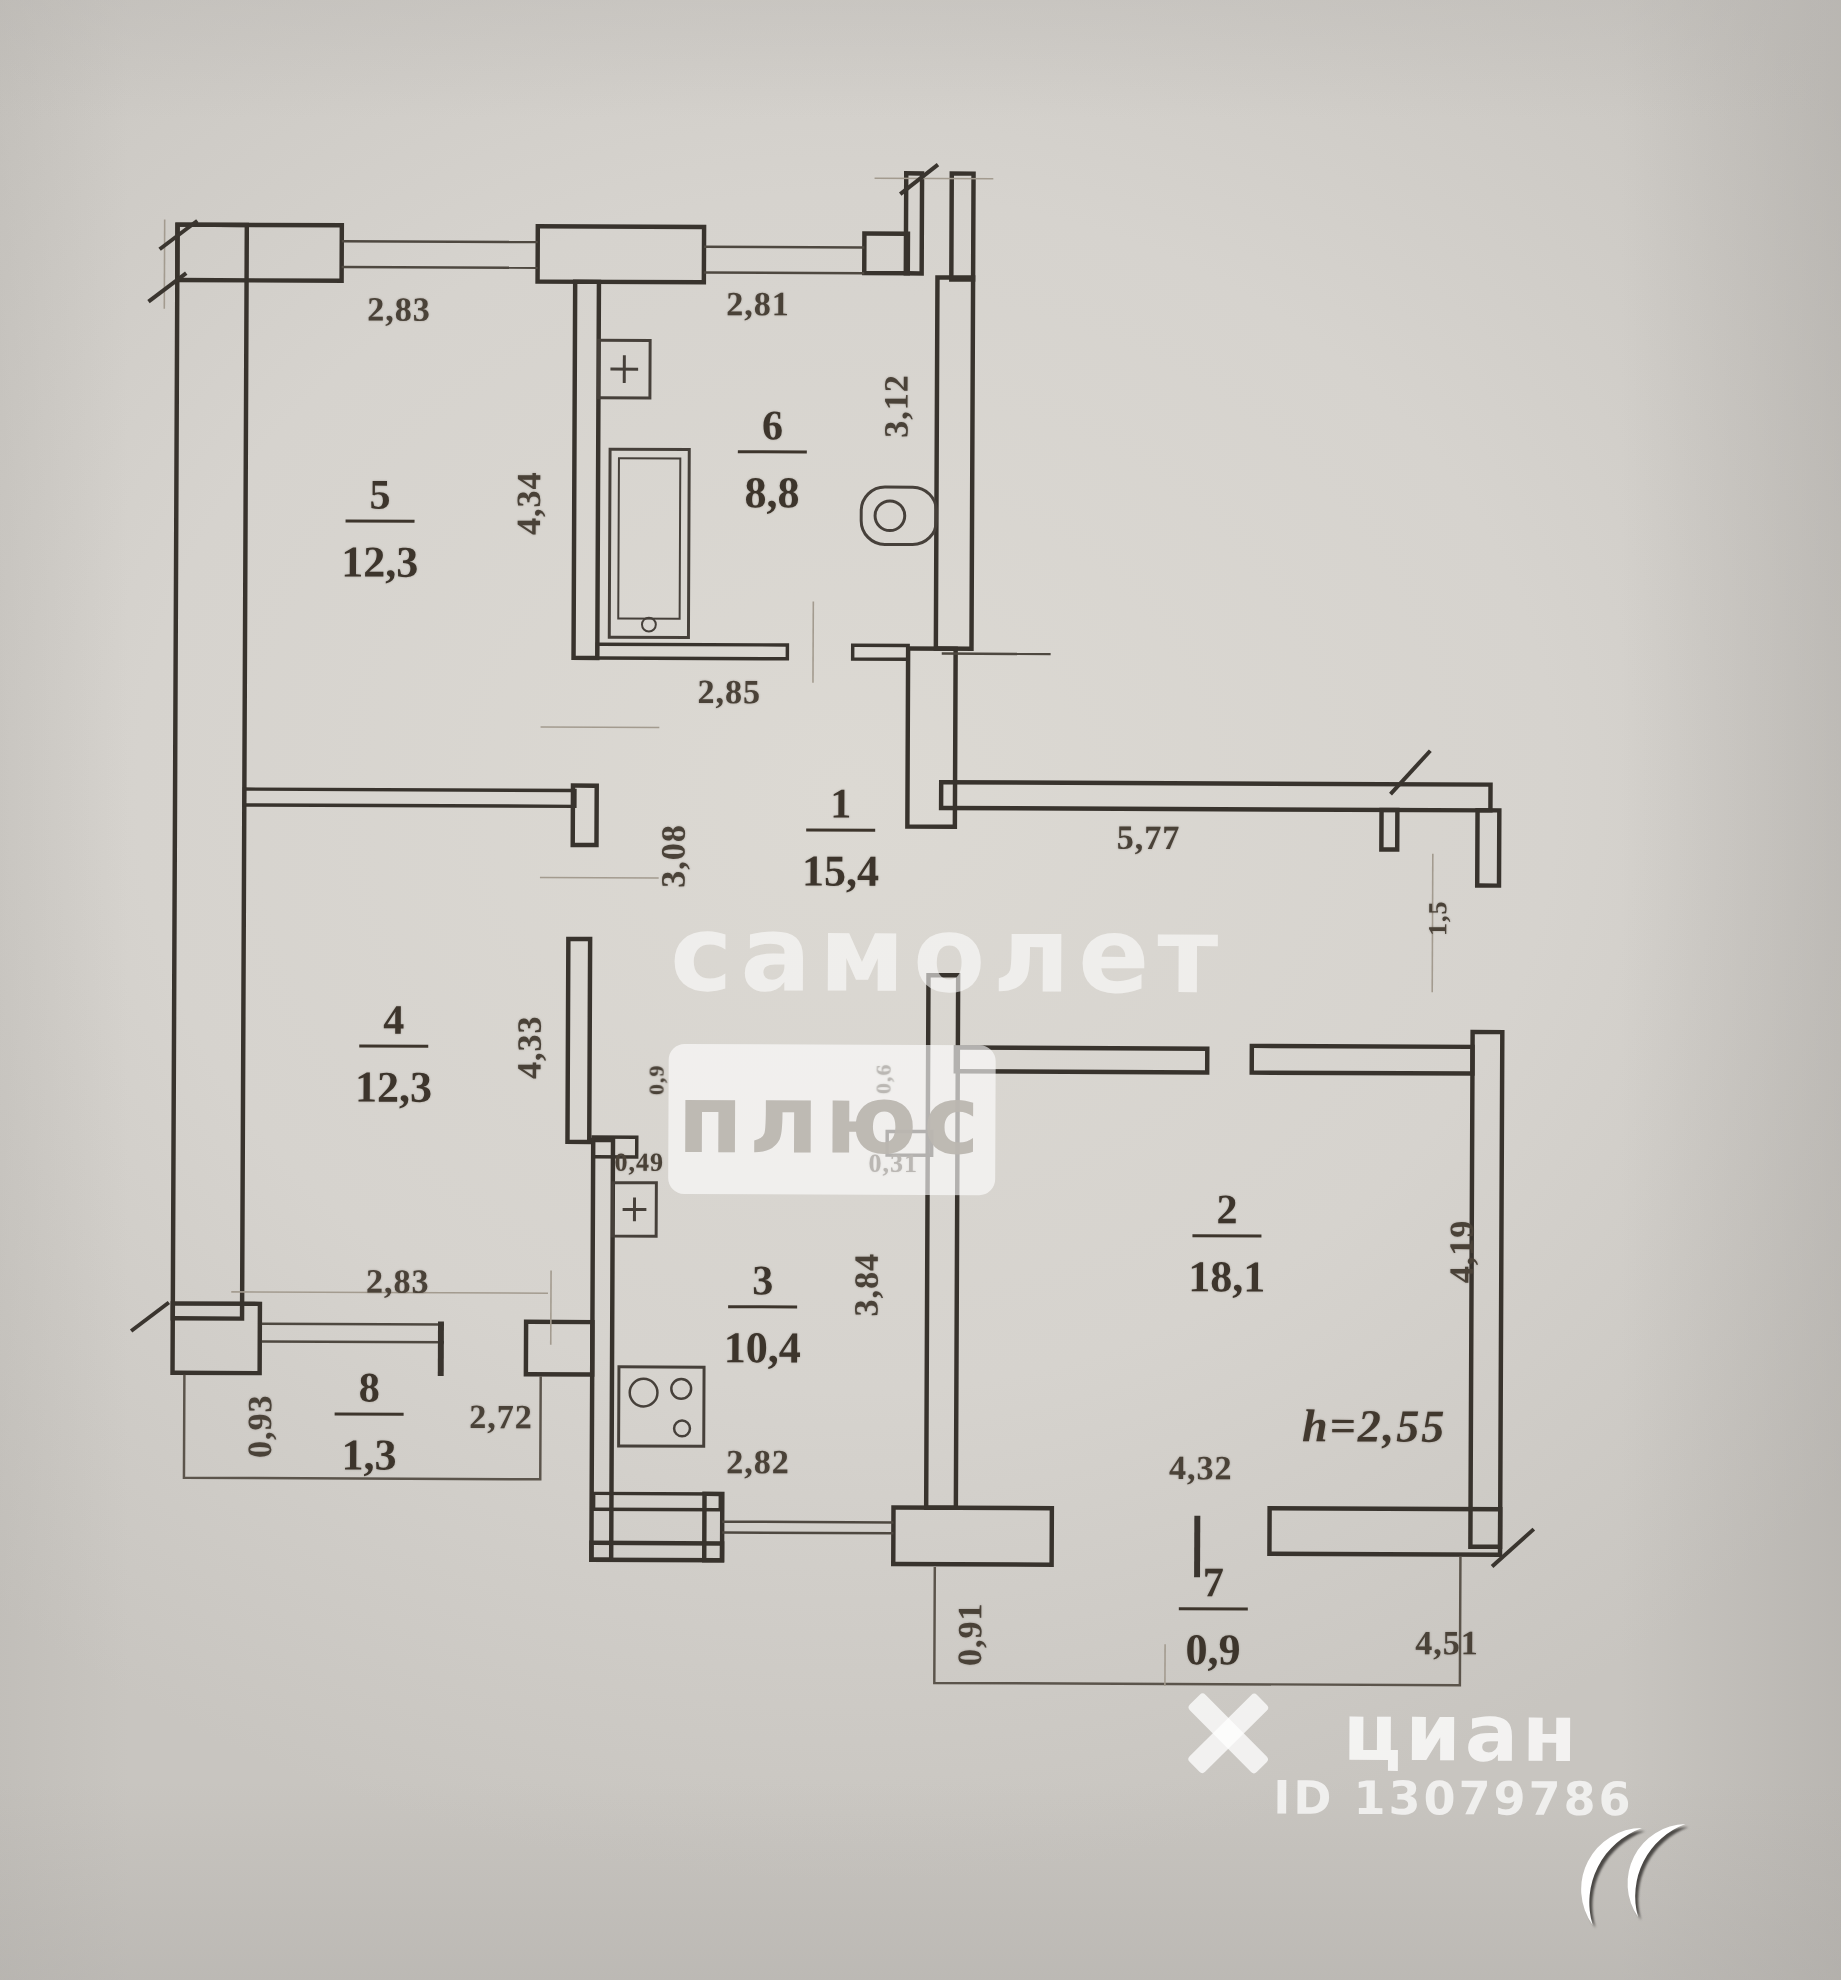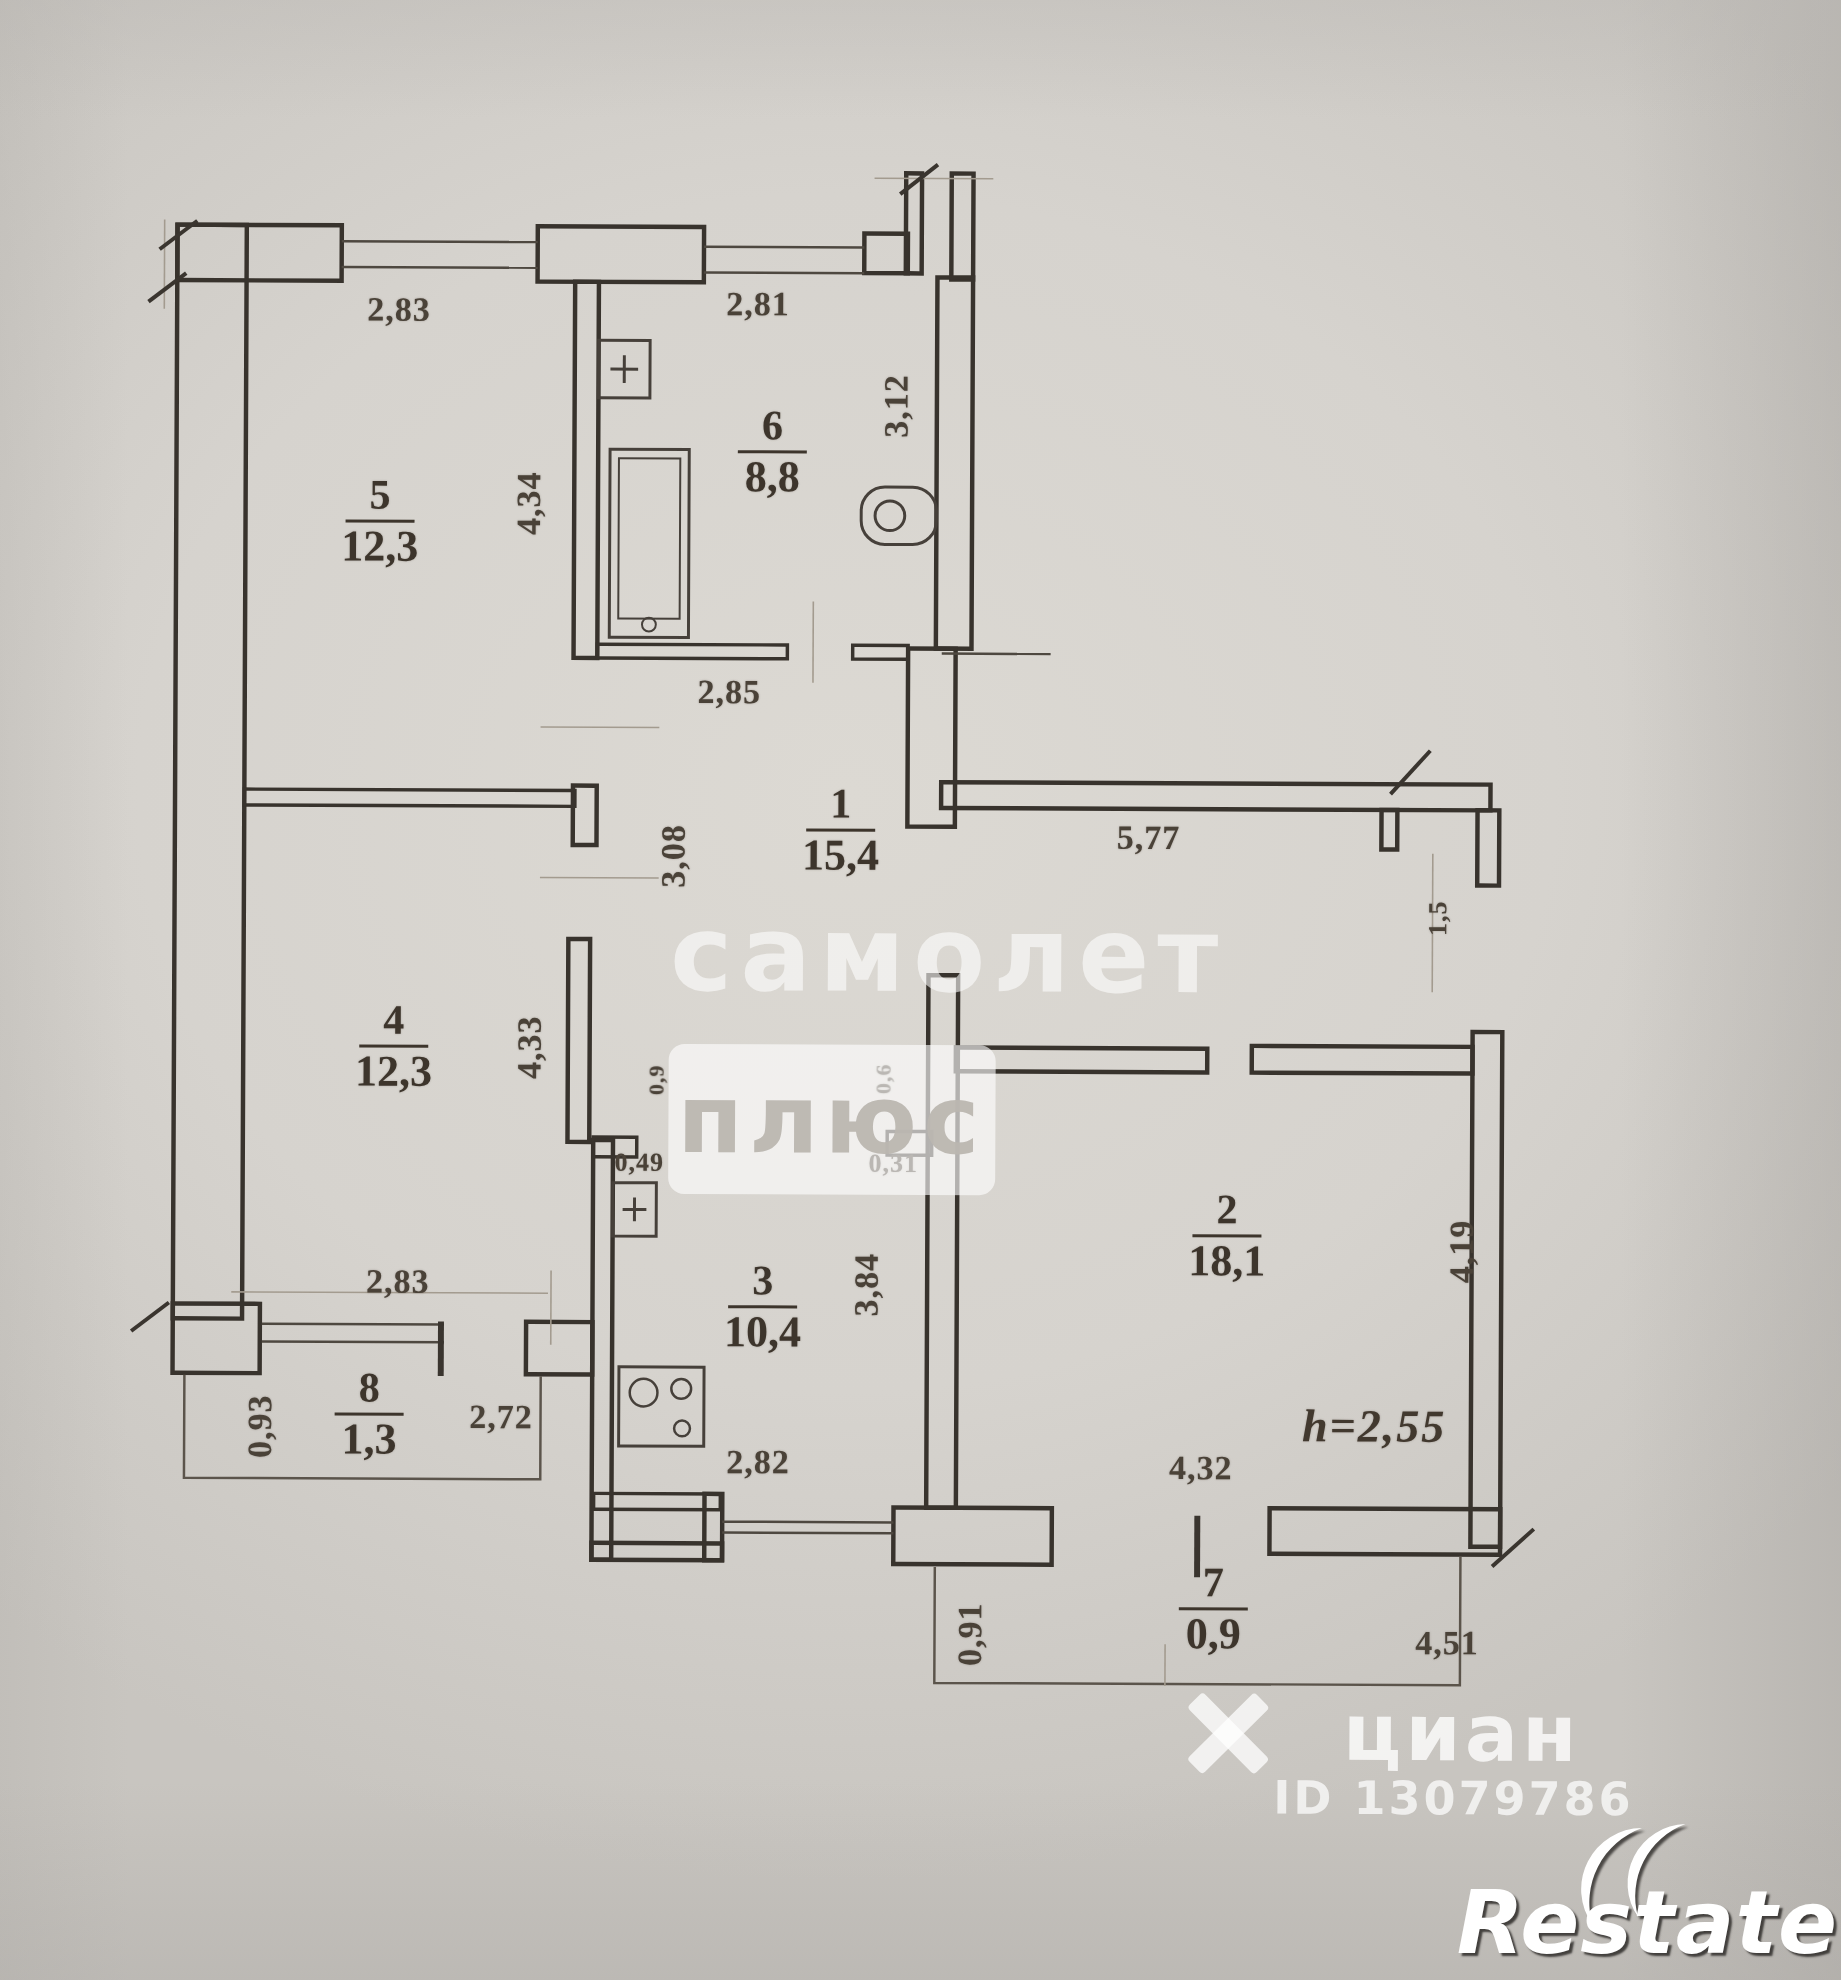--- a/index.html
+++ b/index.html
@@ -32,21 +32,21 @@
   
   .room-label{
     position:absolute;transform:translateX(-50%);text-align:center;
     color:#3d352c;font-weight:700;text-shadow:0 0 2px rgba(90,80,70,.4);
   }
   .room-label .num{
     display:block;width:fit-content;margin:0 auto;
     font-size:42px;line-height:1.05;
     border-bottom:3px solid #3d352c;padding:0 24px 3px;
   }
-  .room-label .area{display:block;font-size:44px;line-height:1.1;padding-top:0;}
+  .room-label .area{display:block;font-size:44px;line-height:1.1;padding-top:16px;}
 
   
   .wm{position:absolute;transform:translate(-50%,-50%);white-space:nowrap;
       font-family:"DejaVu Sans","Liberation Sans",sans-serif;}
   #wm-samolet{font-size:105px;font-weight:700;letter-spacing:8px;color:rgba(255,255,255,.58);}
   #wm-plus-band{
     position:absolute;left:669px;top:1045px;width:327px;height:150px;border-radius:16px;
     background:rgba(255,255,255,.62);
   }
   #wm-plus{font-size:95px;font-weight:700;letter-spacing:6px;color:rgba(186,182,176,.95);}
@@ -245,16 +245,15 @@
     </div>
     <div class="wm" id="wm-cian" style="left:1465px;top:1731px">циан</div>
     <div class="wm" id="wm-cian-id" style="left:1457px;top:1796px">ID 13079786</div>
   </div>
 
   <div id="restate">
     <svg width="168" height="109" viewBox="0 0 170 110" style="position:absolute;filter:drop-shadow(3px 3px 1px rgba(45,42,40,.8));">
       <path d="M38 104 A62 62 0 0 1 88 6 A80 80 0 0 0 38 104 Z" fill="#ffffff"></path>
       <path d="M84 96 A60 60 0 0 1 132 2 A78 78 0 0 0 84 96 Z" fill="#ffffff"></path>
     </svg>
-    <div class="word">Restate</div>
   </div>
 </div>
 
 
 </body></html>

